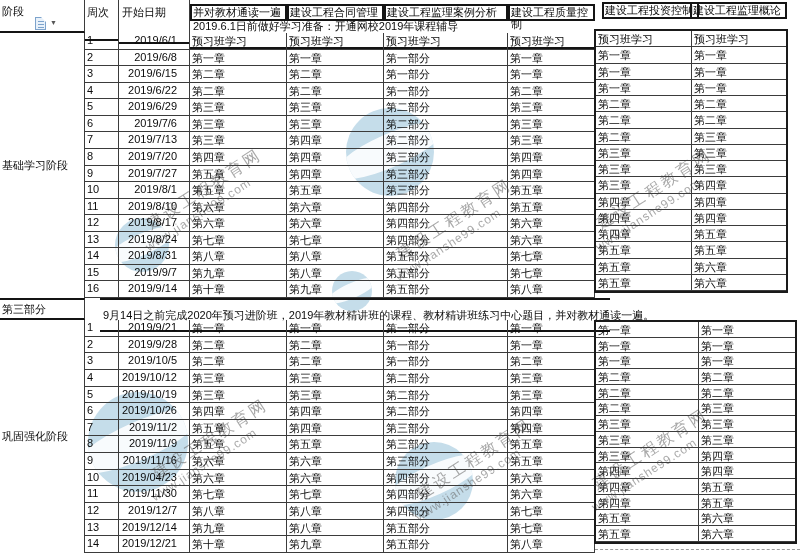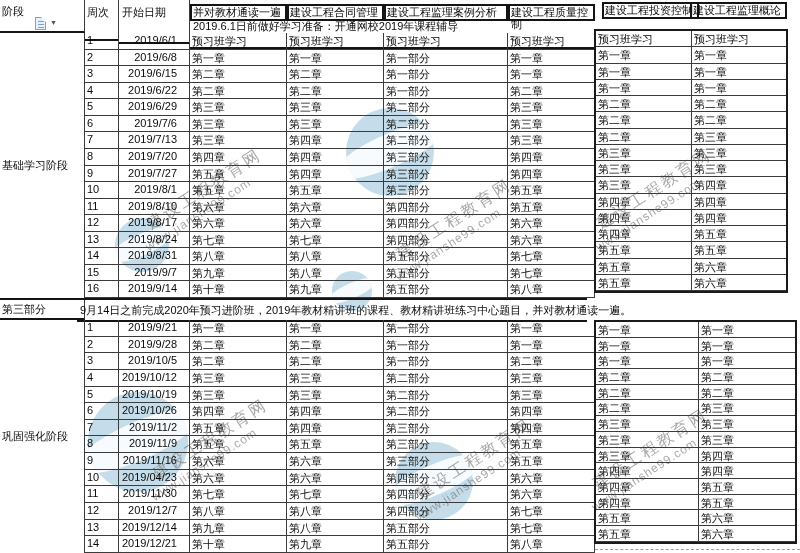--- a/index.html
+++ b/index.html
@@ -86,21 +86,21 @@
 <div class="hbox" style="left:508px;width:87px">建设工程质量控制</div>
 <div class="cell bb2" style="left:190px;top:20px;width:405px;height:29px;line-height:12px;padding-left:3px">2019.6.1日前做好学习准备：开通网校2019年课程辅导</div>
 
 <div class="paste-btn">
   <span class="paste-page"></span>
   <span class="paste-caret">▼</span>
 </div>
 
 <div class="cell br stage-cell" style="left:0;top:33px;width:85px;height:265px">基础学习阶段</div>
 <div class="cell br comp" style="left:0;top:298px;width:85px;height:22px;padding-left:2px">第三部分</div>
-<div class="cell comp" style="left:77px;top:298px;width:510px;height:24px;padding-left:3px">9月14日之前完成2020年预习进阶班，2019年教材精讲班的课程、教材精讲班练习中心题目，并对教材通读一遍。</div>
+<div class="cell comp" style="left:100px;top:298px;width:510px;height:34px;padding-left:3px">9月14日之前完成2020年预习进阶班，2019年教材精讲班的课程、教材精讲班练习中心题目，并对教材通读一遍。</div>
 <div class="cell br stage-cell" style="left:0;top:320px;width:85px;height:233px">巩固强化阶段</div>
 
 <div id="rows-s1" class="rows" style="left:85px;top:33px;width:510px;height:265px">
     <div class="mrow">
       <div class="rc c-week">1</div>
       <div class="rc c-date">2019/6/1</div>
       <div class="rc cc0">预习班学习</div>
       <div class="rc cc1">预习班学习</div>
       <div class="rc cc2">预习班学习</div>
       <div class="rc cc3">预习班学习</div>

